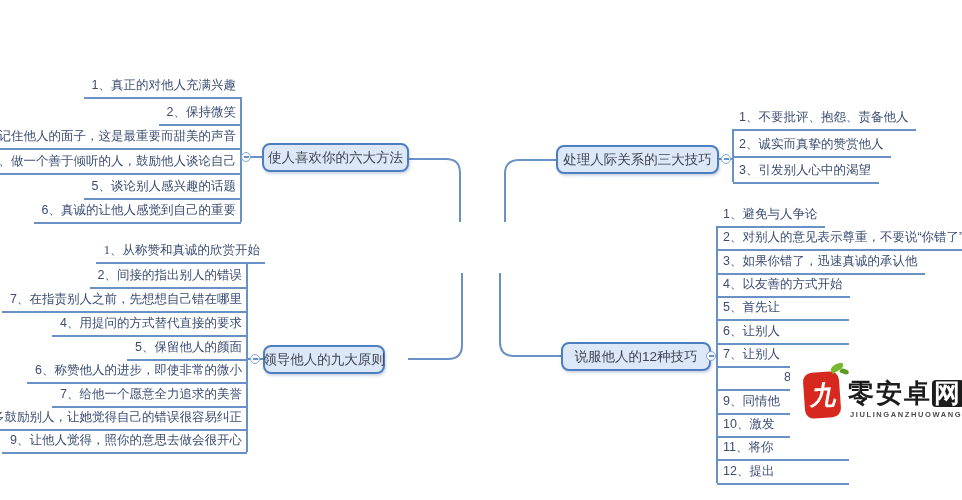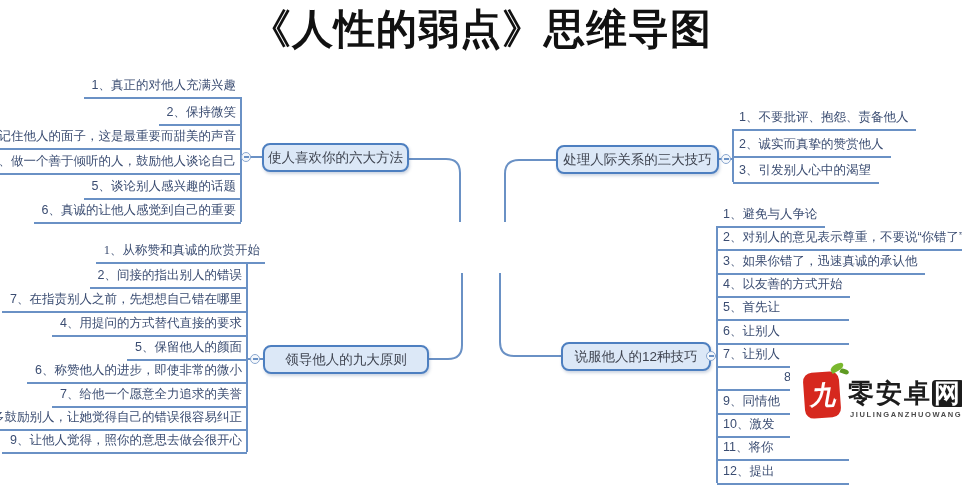--- a/index.html
+++ b/index.html
@@ -44,21 +44,20 @@
         letter-spacing:2px;white-space:nowrap;}
   .wm-boxed{display:inline-block;background:var(--logo-black);color:#fff;border-radius:4px;
         padding:0 2px;line-height:1.05;}
   .wm-sub{position:absolute;left:60px;top:54px;font-size:7.5px;font-weight:bold;color:#4a4a4a;
         letter-spacing:1.6px;white-space:nowrap;}
 </style>
 </head>
 <body>
 
 <div class="stage">
-  <div class="title">《人性的弱点》思维导图</div>
 
   <svg class="links" id="links">
       <path d="M460,222 L460,173 Q460,159 446,159 L409,159" fill="none" stroke="#6a91c5" stroke-width="2"></path>
       <path d="M241,97 L241,222" fill="none" stroke="#6a91c5" stroke-width="2"></path>
       <path d="M241,157 L262,157" fill="none" stroke="#6a91c5" stroke-width="2"></path>
       <path d="M505,222 L505,174 Q505,160 519,160 L556,160" fill="none" stroke="#6a91c5" stroke-width="2"></path>
       <path d="M733,129 L733,182" fill="none" stroke="#6a91c5" stroke-width="2"></path>
       <path d="M719,159 L733,159" fill="none" stroke="#6a91c5" stroke-width="2"></path>
       <path d="M462,273 L462,345 Q462,359 448,359 L408,359" fill="none" stroke="#6a91c5" stroke-width="2"></path>
       <path d="M247,262 L247,452" fill="none" stroke="#6a91c5" stroke-width="2"></path>
@@ -76,21 +75,21 @@
       <div class="leafrow left" style="top: 103px; right: 721px;">2、保持微笑</div>
       <div class="leafrow left" style="top: 127px; right: 721px;">3、记住他人的面子，这是最重要而甜美的声音</div>
       <div class="leafrow left" style="top: 152px; right: 721px;">4、做一个善于倾听的人，鼓励他人谈论自己</div>
       <div class="leafrow left" style="top: 177px; right: 721px;">5、谈论别人感兴趣的话题</div>
       <div class="leafrow left" style="top: 201px; right: 721px;">6、真诚的让他人感觉到自己的重要</div>
       <div class="node" style="left: 556px; top: 145px; width: 163px; height: 29px;">处理人际关系的三大技巧</div>
       <div class="collapse-btn" style="left: 721px; top: 154px;"></div>
       <div class="leafrow right" style="top: 108px; left: 733px;">1、不要批评、抱怨、责备他人</div>
       <div class="leafrow right" style="top: 135px; left: 733px;">2、诚实而真挚的赞赏他人</div>
       <div class="leafrow right" style="top: 161px; left: 733px;">3、引发别人心中的渴望</div>
-      <div class="node" style="left: 263px; top: 345px; width: 166px; height: 29px;">领导他人的九大原则</div>
+      <div class="node" style="left: 263px; top: 345px; width: 122px; height: 29px;">领导他人的九大原则</div>
       <div class="collapse-btn" style="left: 250px; top: 354px;"></div>
       <div class="leafrow left" style="top: 241px; right: 697px; font-family: Liberation Serif, serif;">1、从称赞和真诚的欣赏开始</div>
       <div class="leafrow left" style="top: 266px; right: 715px;">2、间接的指出别人的错误</div>
       <div class="leafrow left" style="top: 290px; right: 715px;">7、在指责别人之前，先想想自己错在哪里</div>
       <div class="leafrow left" style="top: 314px; right: 715px;">4、用提问的方式替代直接的要求</div>
       <div class="leafrow left" style="top: 338px; right: 715px;">5、保留他人的颜面</div>
       <div class="leafrow left" style="top: 361px; right: 715px;">6、称赞他人的进步，即使非常的微小</div>
       <div class="leafrow left" style="top: 385px; right: 715px;">7、给他一个愿意全力追求的美誉</div>
       <div class="leafrow left" style="top: 408px; right: 715px;">8、多鼓励别人，让她觉得自己的错误很容易纠正</div>
       <div class="leafrow left" style="top: 431px; right: 715px;">9、让他人觉得，照你的意思去做会很开心</div>

